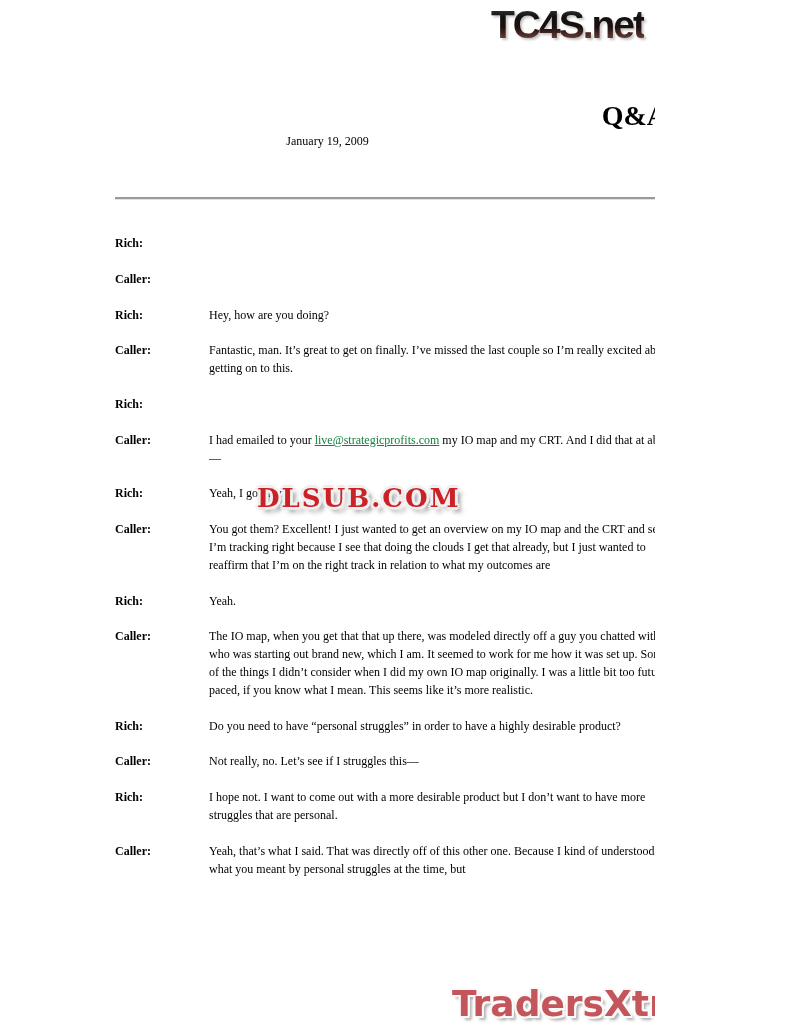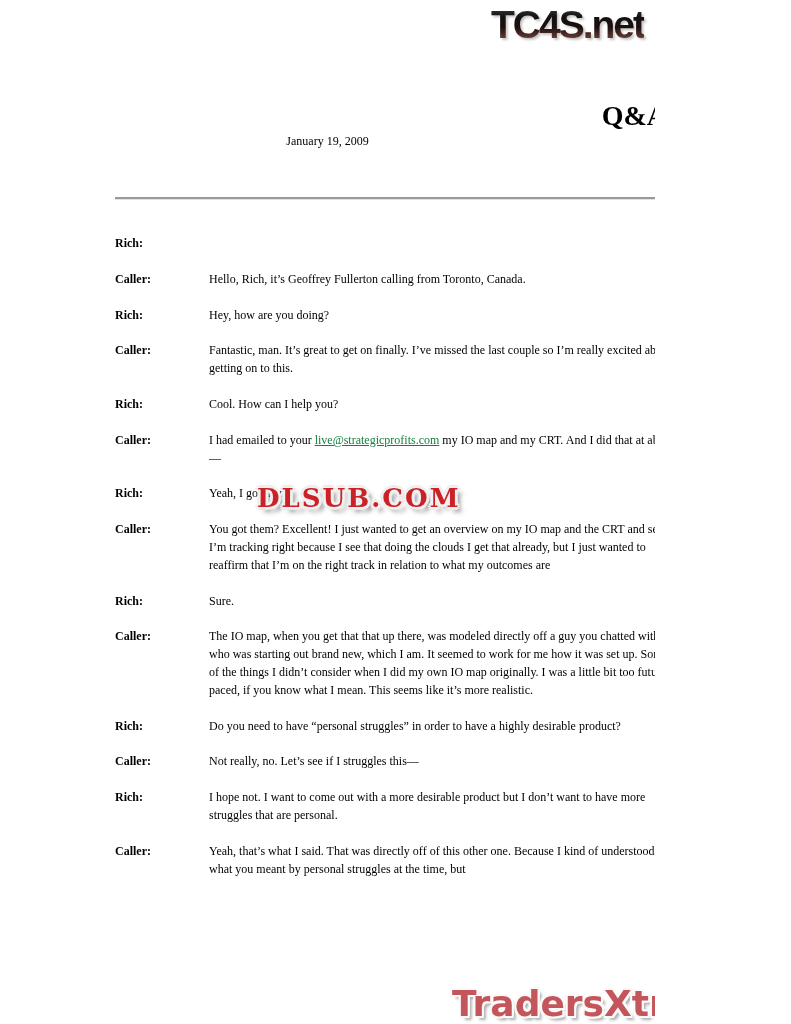--- a/index.html
+++ b/index.html
@@ -116,56 +116,54 @@
   <h1 class="title">Q&amp;A</h1>
   <div class="date">January 19, 2009</div>
   <div class="rule"></div>
   <div class="dialogue">
   <div class="row">
     <div class="speaker">Rich:</div>
   </div>
 
   <div class="row">
     <div class="speaker">Caller:</div>
-    <p class="speech"><span>Hello, Rich, it’s Geoffrey Fullerton calling from Toronto, Canada.</span></p>
   </div>
 
   <div class="row">
     <div class="speaker">Rich:</div>
     <p class="speech"><span>Hey, how are you doing?</span></p>
   </div>
 
   <div class="row">
     <div class="speaker">Caller:</div>
     <p class="speech"><span>Fantastic, man. It’s great to get on finally. I’ve missed the last couple so I’m really excited about getting on to this.</span></p>
   </div>
 
   <div class="row">
     <div class="speaker">Rich:</div>
-    <p class="speech"><span>Cool. How can I help you?</span></p>
   </div>
 
   <div class="row">
     <div class="speaker">Caller:</div>
     <p class="speech"><span>I had emailed to your </span><span class="mail-link">live@strategicprofits.com</span><span> my IO map and my CRT. And I did that at about—</span></p>
   </div>
 
   <div class="row">
     <div class="speaker">Rich:</div>
     <p class="speech"><span>Yeah, I got them.</span></p>
   </div>
 
   <div class="row">
     <div class="speaker">Caller:</div>
     <p class="speech"><span>You got them? Excellent! I just wanted to get an overview on my IO map and the CRT and see if I’m tracking right because I see that doing the clouds I get that already, but I just wanted to reaffirm that I’m on the right track in relation to what my outcomes are</span></p>
   </div>
 
   <div class="row">
     <div class="speaker">Rich:</div>
-    <p class="speech"><span>Sure.</span></p>
+    <p class="speech"><span>Yeah.</span></p>
   </div>
 
   <div class="row">
     <div class="speaker">Caller:</div>
     <p class="speech"><span>The IO map, when you get that that up there, was modeled directly off a guy you chatted with who was starting out brand new, which I am. It seemed to work for me how it was set up. Some of the things I didn’t consider when I did my own IO map originally. I was a little bit too future-paced, if you know what I mean. This seems like it’s more realistic.</span></p>
   </div>
 
   <div class="row">
     <div class="speaker">Rich:</div>
     <p class="speech"><span>Do you need to have “personal struggles” in order to have a highly desirable product?</span></p>

